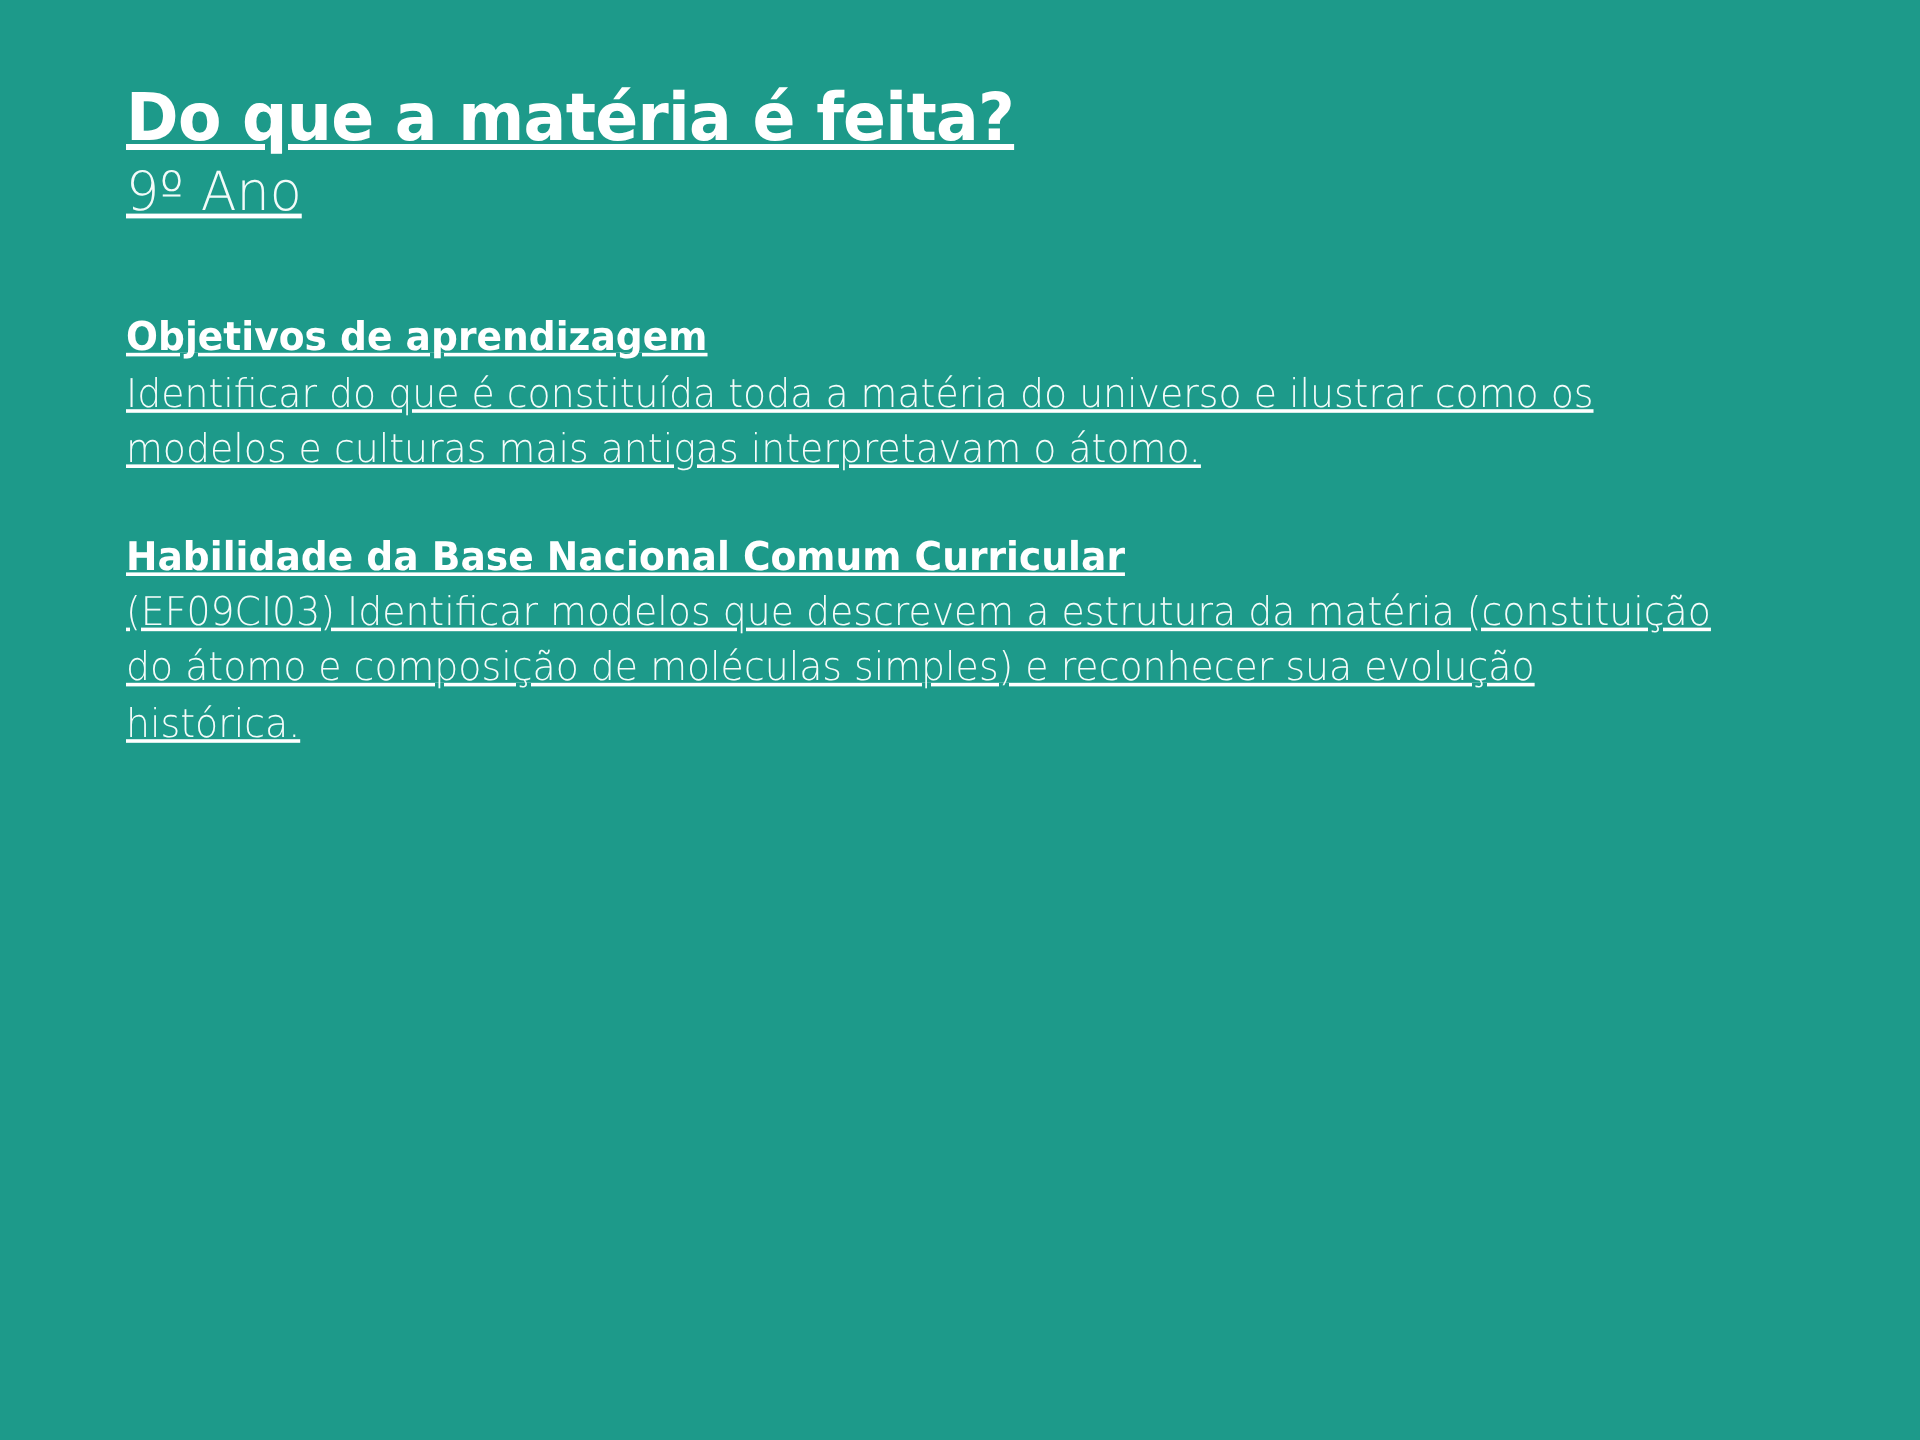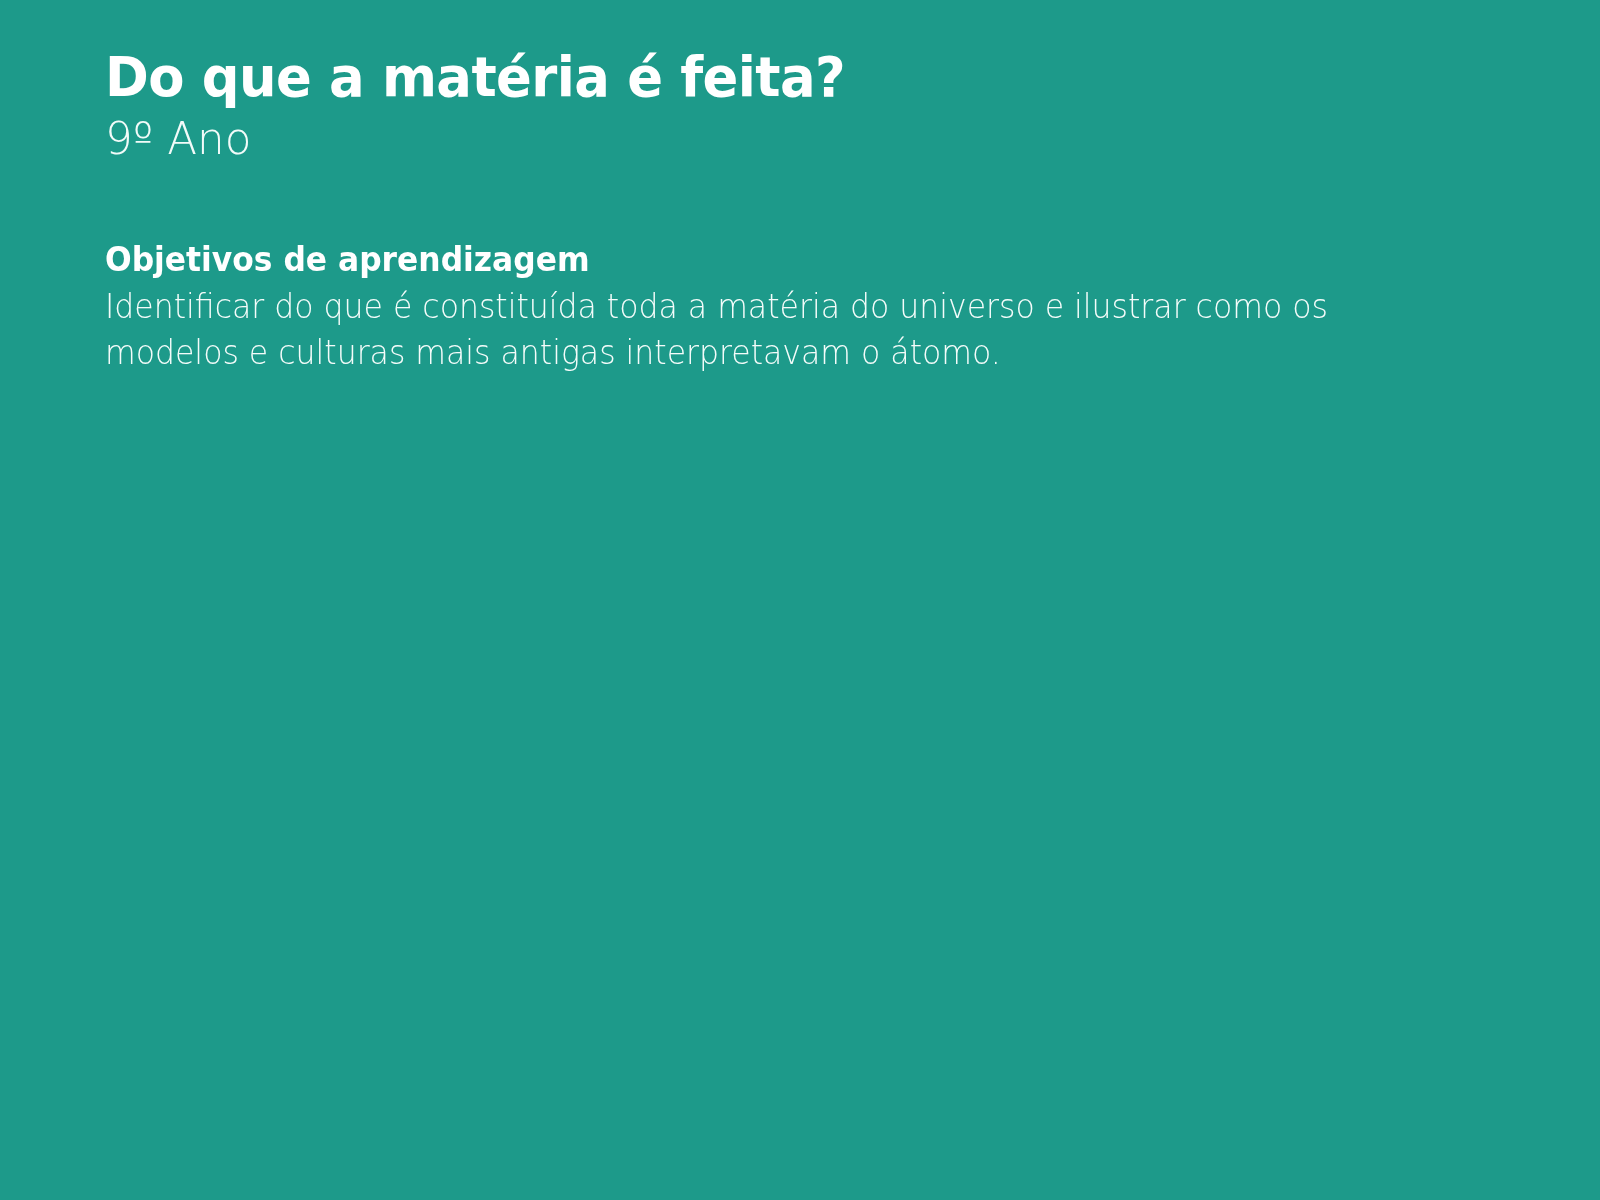--- a/index.html
+++ b/index.html
@@ -19,21 +19,22 @@
   .slide {
     position: relative;
     width: 1600px;
     height: 1200px;
     box-sizing: border-box;
     padding: 0 105px;
   }
 
   
   .title-block {
-    padding-top: 48px;
+    padding-top: 69px;
+    text-decoration: underline;
   }
   .slide-title {
     font-family: "DejaVu Sans", "Liberation Sans", sans-serif;
     font-weight: 700;
     font-size: 55px;
     line-height: 1.06;
     letter-spacing: -0.6px;
     color: #ffffff;
     margin: 0;
     transform: scaleX(0.96);
@@ -50,20 +51,21 @@
     transform-origin: left center;
   }
 
   
   .sections {
     margin-top: 74px;
     max-width: 1390px;
   }
   .section {
     margin-bottom: 46px;
+    text-decoration: underline;
   }
   .section:last-child {
     margin-bottom: 0;
   }
   .section-heading {
     font-family: "DejaVu Sans", "Liberation Sans", sans-serif;
     font-weight: 700;
     font-size: 33px;
     line-height: 1.28;
     color: #ffffff;
@@ -113,16 +115,20 @@
     <div class="slide-subtitle">9º Ano</div>
   </div>
 
   <div class="sections">
 
     <div class="section">
       <div class="section-heading">Objetivos de aprendizagem</div>
       <p class="section-body">Identificar do que é constituída toda a matéria do universo e ilustrar como os modelos e culturas mais antigas interpretavam o átomo.</p>
     </div>
 
+    <div class="section">
+      <div class="section-heading">Habilidade da Base Nacional Comum Curricular</div>
+      <p class="section-body">(EF09CI03) Identificar modelos que descrevem a estrutura da matéria (constituição do átomo e composição de moléculas simples) e reconhecer sua evolução histórica.</p>
+    </div>
 
 
   </div>
 </div>
 
 </body></html>

